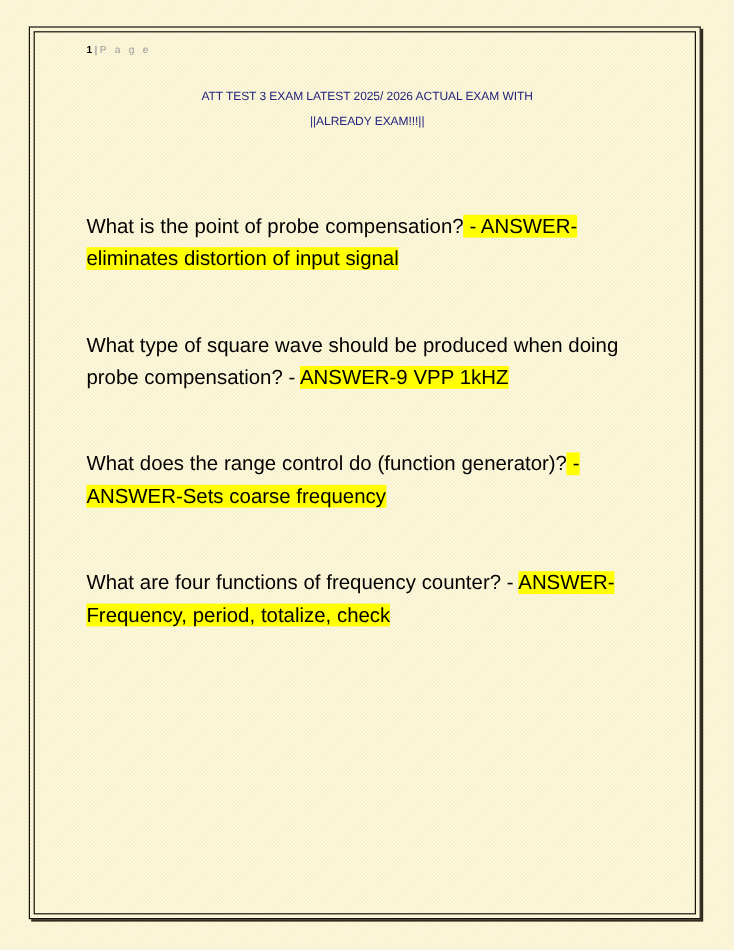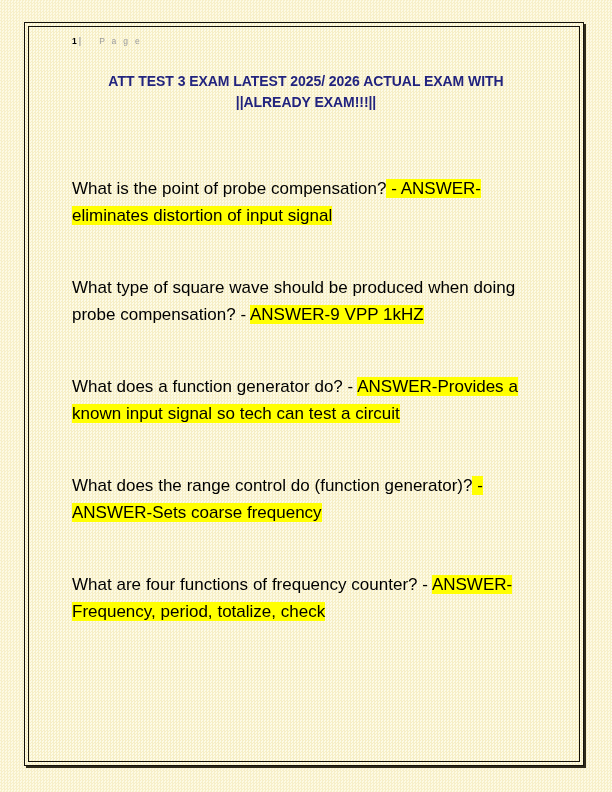--- a/index.html
+++ b/index.html
@@ -71,33 +71,32 @@
     letter-spacing: 0;
   }
   .running-header .pg-sep {
     color: #a6a6a6;
     font-weight: bold;
     padding: 0 2px;
   }
   .running-header .pg-word {
     letter-spacing: 2.3px;
     color: #9a9a9a;
-    margin-left: 16px;
   }
 
   
   .doc-title {
     position: absolute;
     left: 44px;
     top: 48px;
     width: 474px;
     text-align: center;
     color: #22237e;
-    font-weight: bold;
-    font-size: 14px;
+    font-weight: normal;
+    font-size: 10px;
     line-height: 20.6px;
     letter-spacing: -0.05px;
   }
 
   
   .qa-list {
     position: absolute;
     left: 47px;
     top: 152px;
     width: 472px;
@@ -139,23 +138,20 @@
     <div class="qa-list">
 
       <div class="qa-block">
         <span class="qa-text">What is the point of probe compensation?</span><span class="hl"> - ANSWER-eliminates distortion of input signal</span>
       </div>
 
       <div class="qa-block">
         <span class="qa-text">What type of square wave should be produced when doing probe compensation? - </span><span class="hl">ANSWER-9 VPP 1kHZ</span>
       </div>
 
-      <div class="qa-block">
-        <span class="qa-text">What does a function generator do? - </span><span class="hl">ANSWER-Provides a known input signal so tech can test a circuit</span>
-      </div>
 
 
       <div class="qa-block">
         <span class="qa-text">What does the range control do (function generator)?</span><span class="hl"> - ANSWER-Sets coarse frequency</span>
       </div>
 
       <div class="qa-block">
         <span class="qa-text">What are four functions of frequency counter? - </span><span class="hl">ANSWER-Frequency, period, totalize, check</span>
       </div>
 

